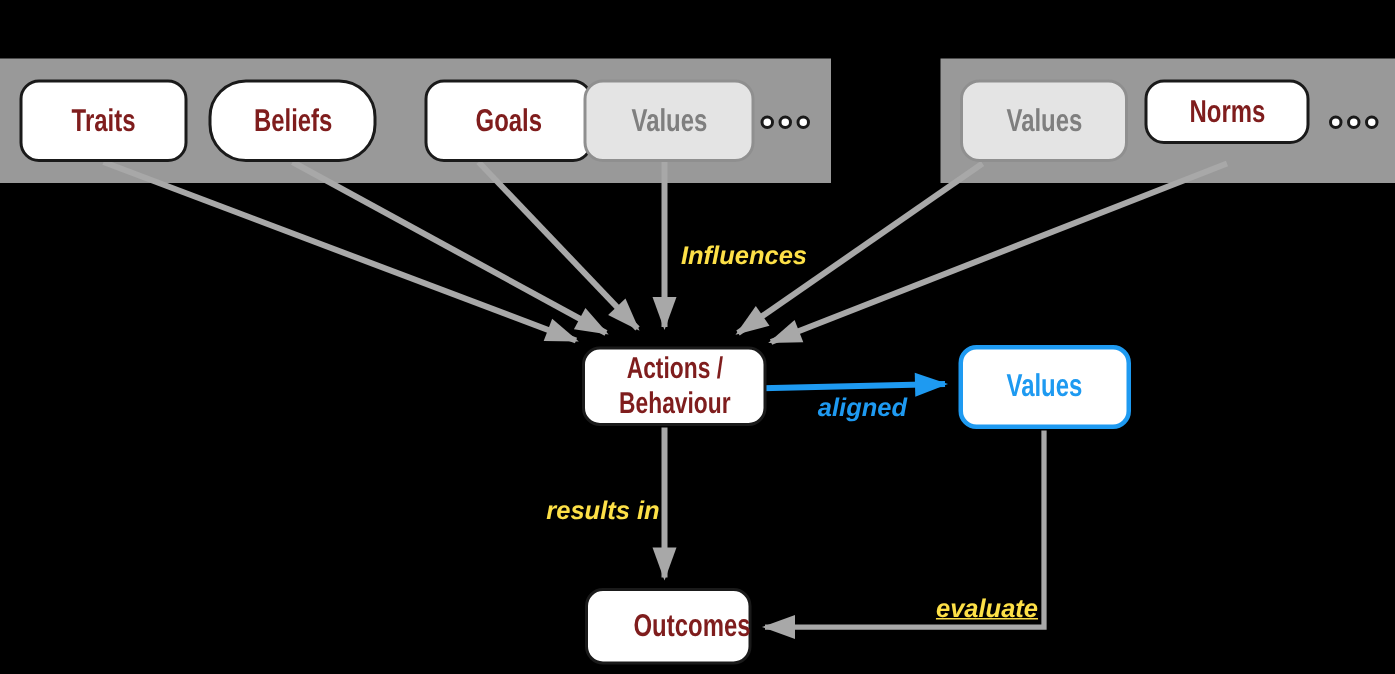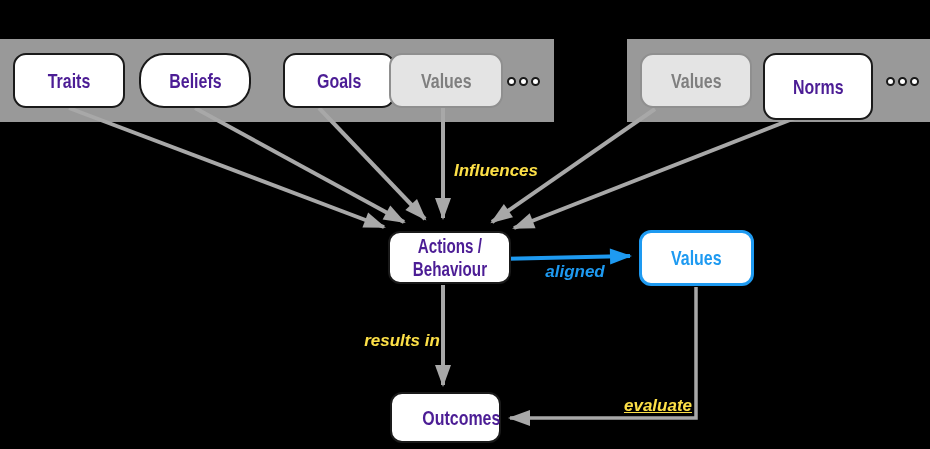--- a/index.html
+++ b/index.html
@@ -40,21 +40,21 @@
   }
   .node .nlabel {
     display: inline-block;
     font-weight: bold;
     font-size: 21px;
     line-height: 1.12;
     transform: scaleX(0.76);
     transform-origin: center center;
     white-space: nowrap;
   }
-  .node-white { border: 2px solid #1a1a1a; color: #4c1d95; }
+  .node-white { border: 2px solid #1a1a1a; color: #7f1d1d; }
   .node-muted { background: #e4e4e4; border: 2px solid #8f8f8f; color: #7f7f7f; }
   .node-accent { border: 3px solid #1e9af1; color: #1e9af1; border-radius: 12px; }
   .node-twoline .nlabel { white-space: pre-line; font-size: 20px; }
 
   .dots {
     position: absolute;
     display: flex;
     gap: 3px;
     align-items: center;
   }
@@ -123,21 +123,21 @@
   </div>
   <div class="dots" style="left:507px; top:77px;">
     <i class="dot"></i>
     <i class="dot"></i>
     <i class="dot"></i>
   </div>
 
   <div class="node node-muted" style="left:640px; top:53px; width:112px; height:55px;">
     <span class="nlabel">Values</span>
   </div>
-  <div class="node node-white" style="left:763px; top:53px; width:110px; height:67px;">
+  <div class="node node-white" style="left:763px; top:53px; width:110px; height:43px;">
     <span class="nlabel">Norms</span>
   </div>
   <div class="dots" style="left:886px; top:77px;">
     <i class="dot"></i>
     <i class="dot"></i>
     <i class="dot"></i>
   </div>
 
   <div class="node node-white node-twoline" style="left:388px; top:231px; width:123px; height:53px; border-radius:12px;">
     <span class="nlabel">Actions /

